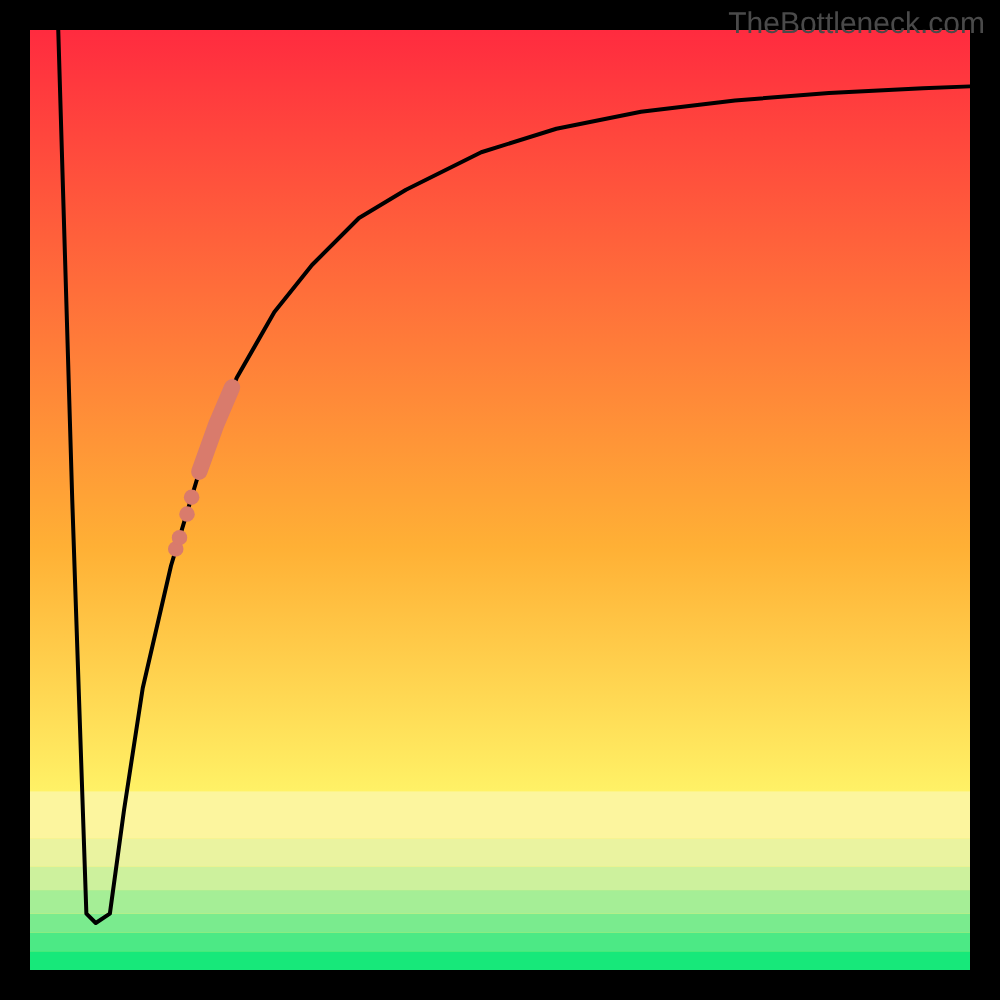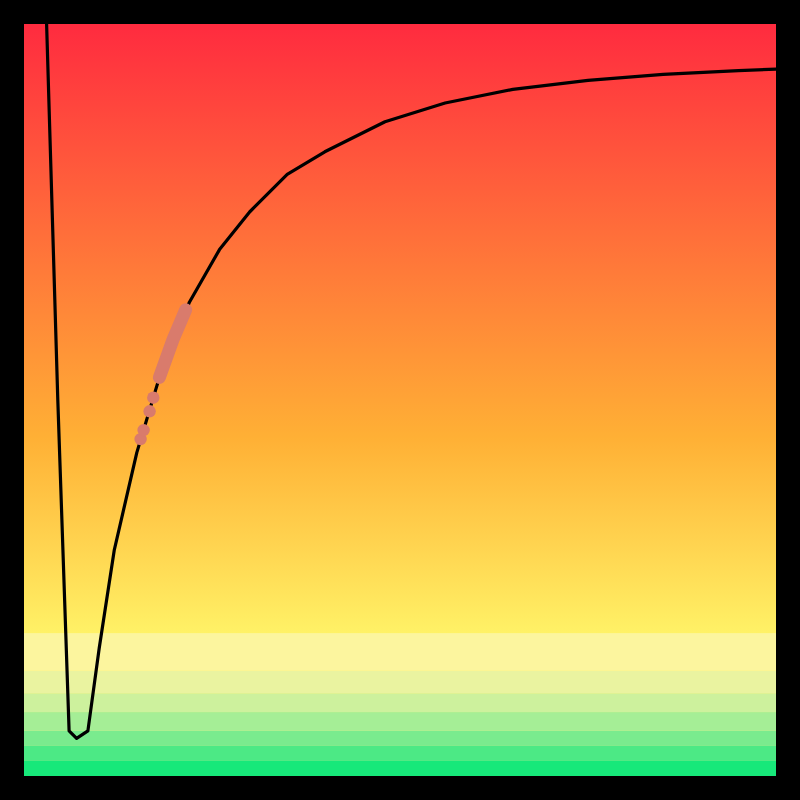--- a/index.html
+++ b/index.html
@@ -47,13 +47,14 @@
       <rect x="24" y="693.28" width="752" height="18.800000000000068" fill="#cdf19d"></rect>
       <rect x="24" y="670.72" width="752" height="22.559999999999945" fill="#eaf3a0"></rect>
       <rect x="24" y="633.12" width="752" height="37.60000000000002" fill="#fcf59e"></rect>
       <path d="M46.6 24.0 L57.8 400.0 L69.1 730.9 L76.6 738.4 L87.9 730.9 L99.2 648.2 L114.2 550.4 L136.8 452.6 L159.4 377.4 L189.4 302.2 L219.5 249.6 L249.6 212.0 L287.2 174.4 L324.8 151.8 L385.0 121.8 L445.1 103.0 L512.8 89.4 L588.0 80.4 L663.2 74.4 L738.4 70.6 L776.0 69.1 " fill="none" stroke="#000000" stroke-width="3.2" stroke-linejoin="round" stroke-linecap="round"></path>
       <path d="M159.4 377.4 L172.9 339.8 L185.7 309.8 " fill="none" stroke="#d97b6c" stroke-width="13" stroke-linecap="round"></path>
       <circle cx="140.6" cy="439.1" r="6.2" fill="#d97b6c"></circle>
       <circle cx="143.6" cy="430.1" r="6.2" fill="#d97b6c"></circle>
       <circle cx="149.6" cy="411.3" r="6.2" fill="#d97b6c"></circle>
       <circle cx="153.3" cy="397.7" r="6.2" fill="#d97b6c"></circle>
     </svg>
+  <div class="watermark">TheBottleneck.com</div>
 </div>
 
 </body></html>

